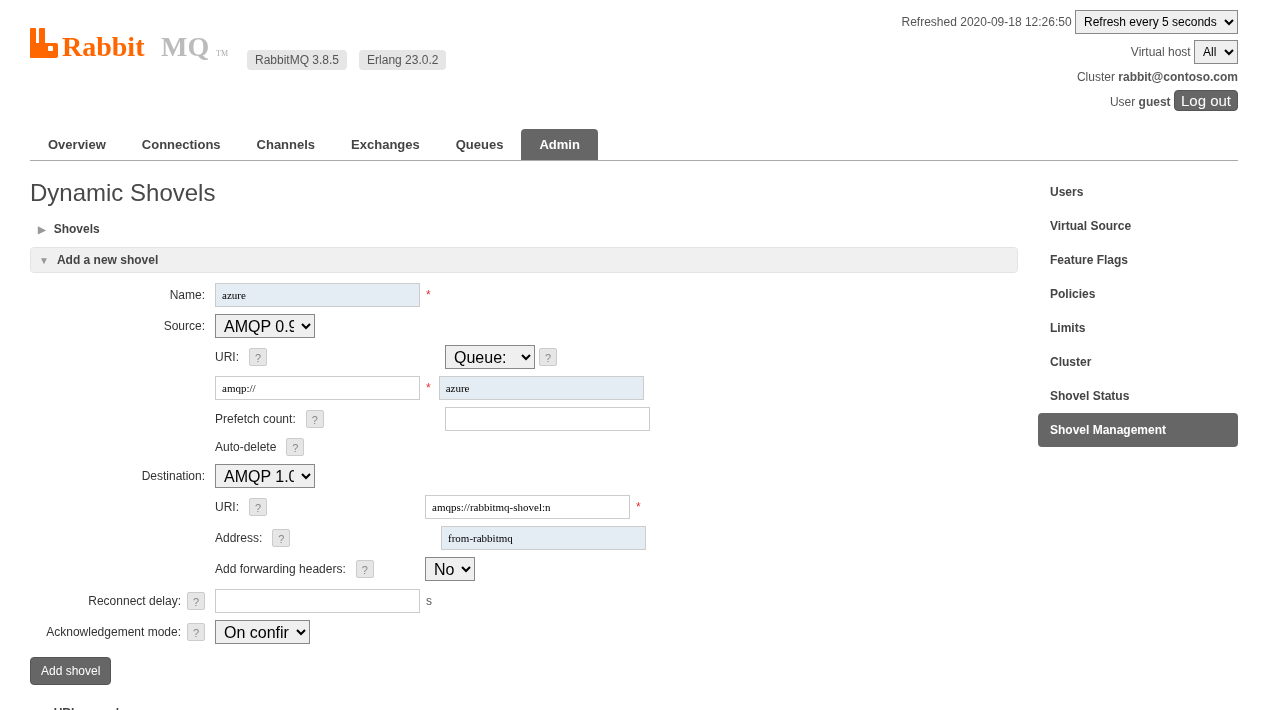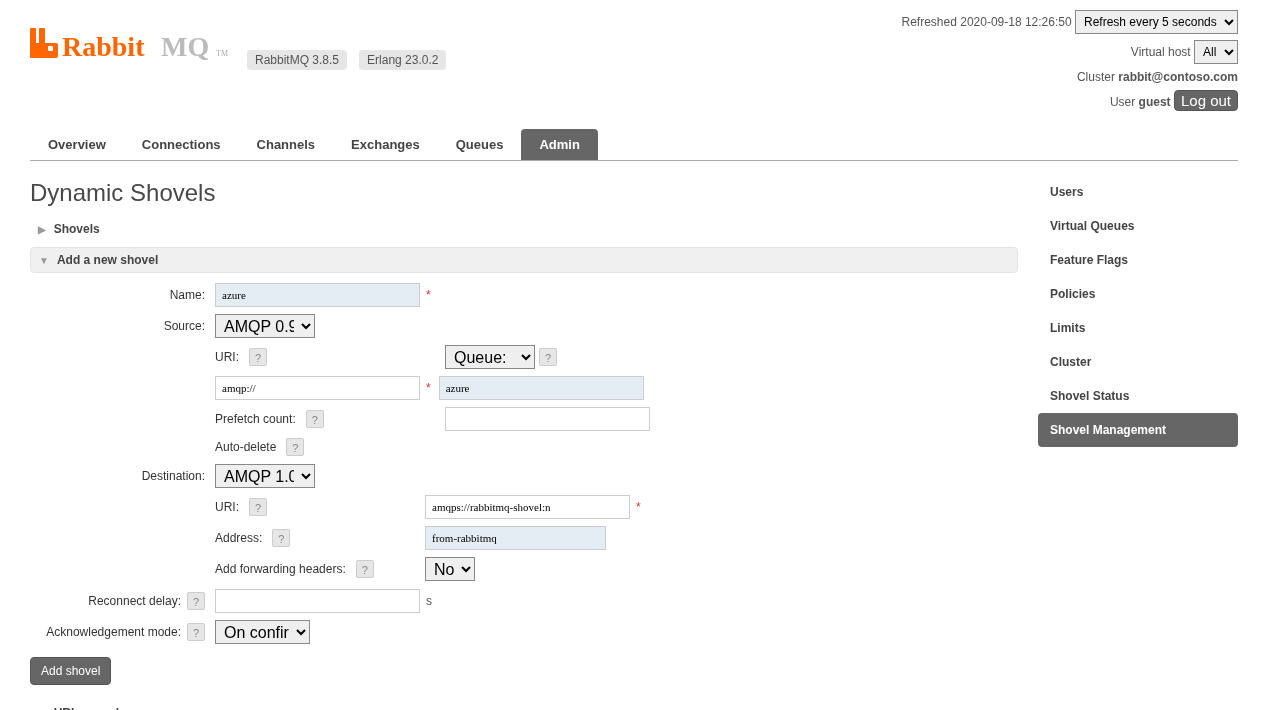--- a/index.html
+++ b/index.html
@@ -174,21 +174,21 @@
             <span class="help">?</span>
           </div>
           <input type="text" class="wide" style="width: 205px;" value="amqps://rabbitmq-shovel:n">
           <span class="red-star">*</span>
         </div>
         <div class="sub-row">
           <div class="sub-label" style="width:210px">
             <span class="lbl">Address:</span>
             <span class="help">?</span>
           </div>
-          <input type="text" class="wide blue-bg" style="width: 181px;" value="from-rabbitmq">
+          <input type="text" class="wide blue-bg" style="width: 205px; margin-left: 16px;" value="from-rabbitmq">
         </div>
         <div class="sub-row">
           <div class="sub-label" style="width:210px">
             <span class="lbl">Add forwarding headers:</span>
             <span class="help">?</span>
           </div>
           <select style="width:50px">
             <option>No</option>
           </select>
         </div>
@@ -218,21 +218,21 @@
 
     <div style="height:14px"></div>
     <div class="section-head collapsed">
       <span class="tri">▶</span>
       <span>URI examples</span>
     </div>
   </div>
 
   <div class="sidebar">
     <div class="sidebar-item">Users</div>
-    <div class="sidebar-item">Virtual Queues</div>
+    <div class="sidebar-item">Virtual Source</div>
     <div class="sidebar-item">Feature Flags</div>
     <div class="sidebar-item">Policies</div>
     <div class="sidebar-item">Limits</div>
     <div class="sidebar-item">Cluster</div>
     <div class="sidebar-item">Shovel Status</div>
     <div class="sidebar-item active">Shovel Management</div>
   </div>
 </div>
 
 </div>

